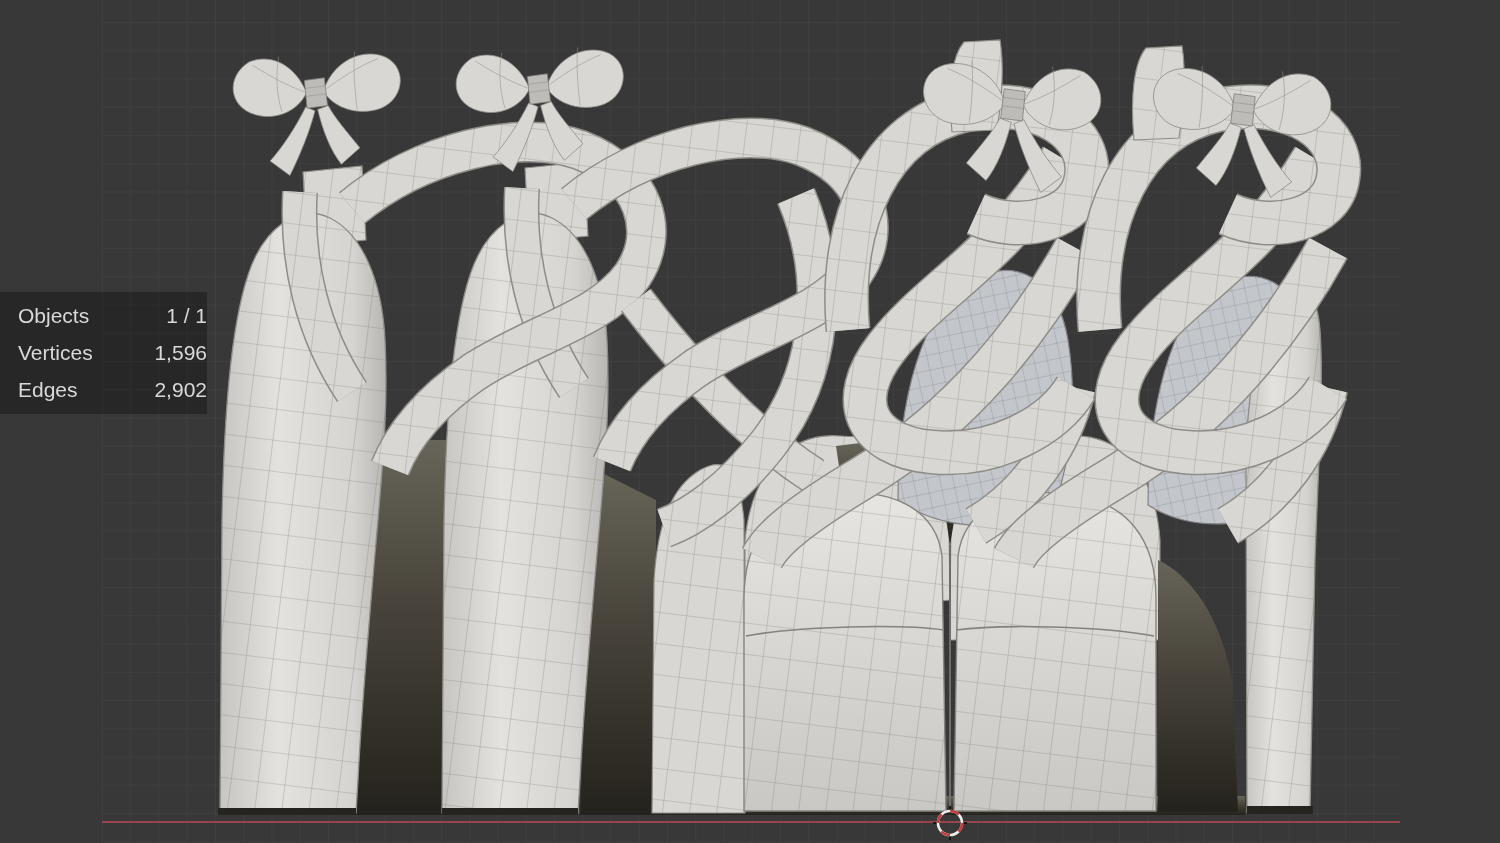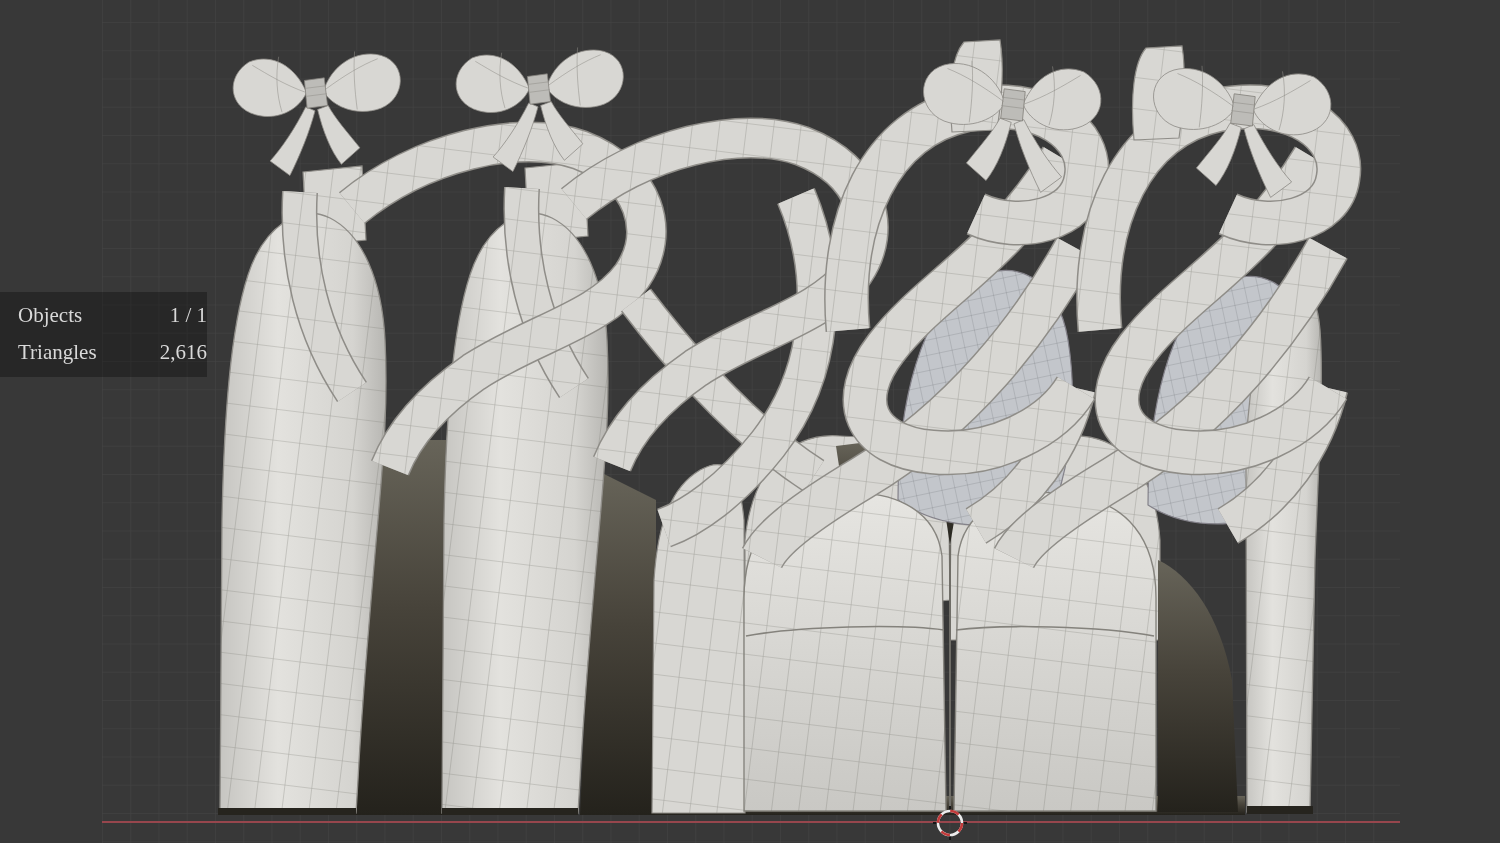--- a/index.html
+++ b/index.html
@@ -1,18 +1,18 @@
 <!DOCTYPE html>
 <html><head>
 <meta charset="utf-8">
 <style>
   html,body{margin:0;padding:0;background:#222;}
   #screen{
     position:relative;width:1500px;height:843px;overflow:hidden;
-    background:#383838;font-family:Liberation Serif, serif;
+    background:#383838;font-family:Liberation Sans, sans-serif;
   }
   #scene{position:absolute;left:0;top:0;}
   
   .stats{
     position:absolute;left:0;top:292px;width:207px;padding:5px 0 6px 0;
     background:rgba(10,10,10,0.34);
   }
   .srow{display:flex;height:37px;align-items:center;font-size:21px;color:#d9d9d9;}
   .slab{width:121px;padding-left:18px;white-space:nowrap;}
   .sval{flex:1;text-align:right;white-space:nowrap;}
@@ -245,17 +245,21 @@
     <circle cx="950" cy="823" r="12" fill="none" stroke-width="2.6" stroke-dasharray="9.4 9.4" stroke="#c23a3a"></circle>
   </g>
 </svg>
 
 <div class="stats">
   <div class="srow">
     <span class="slab">Objects</span>
     <span class="sval">1 / 1</span>
   </div>
   <div class="srow">
-    <span class="slab">Triangles</span>
-    <span class="sval">2,616</span>
+    <span class="slab">Vertices</span>
+    <span class="sval">1,596</span>
+  </div>
+  <div class="srow">
+    <span class="slab">Edges</span>
+    <span class="sval">2,902</span>
   </div>
 </div>
 </div>
 
 </body></html>

